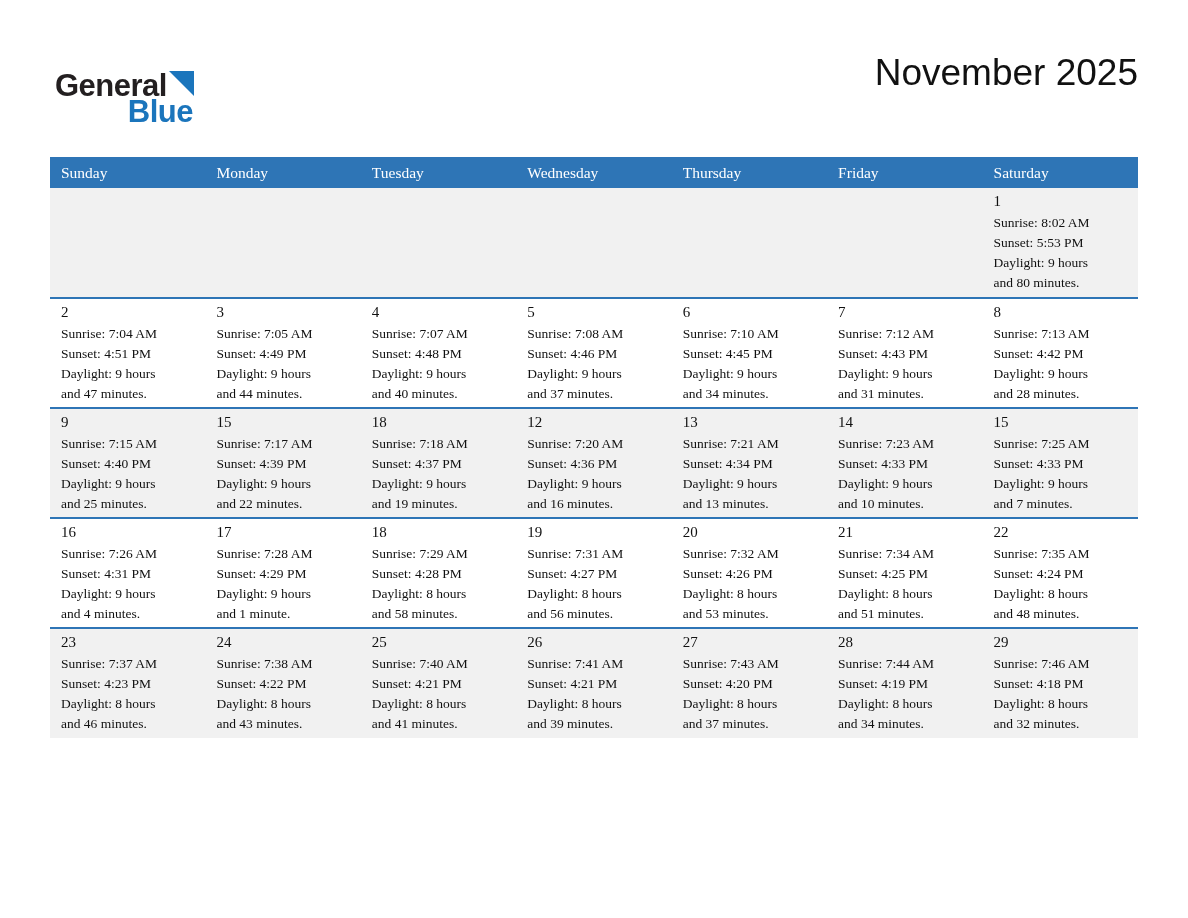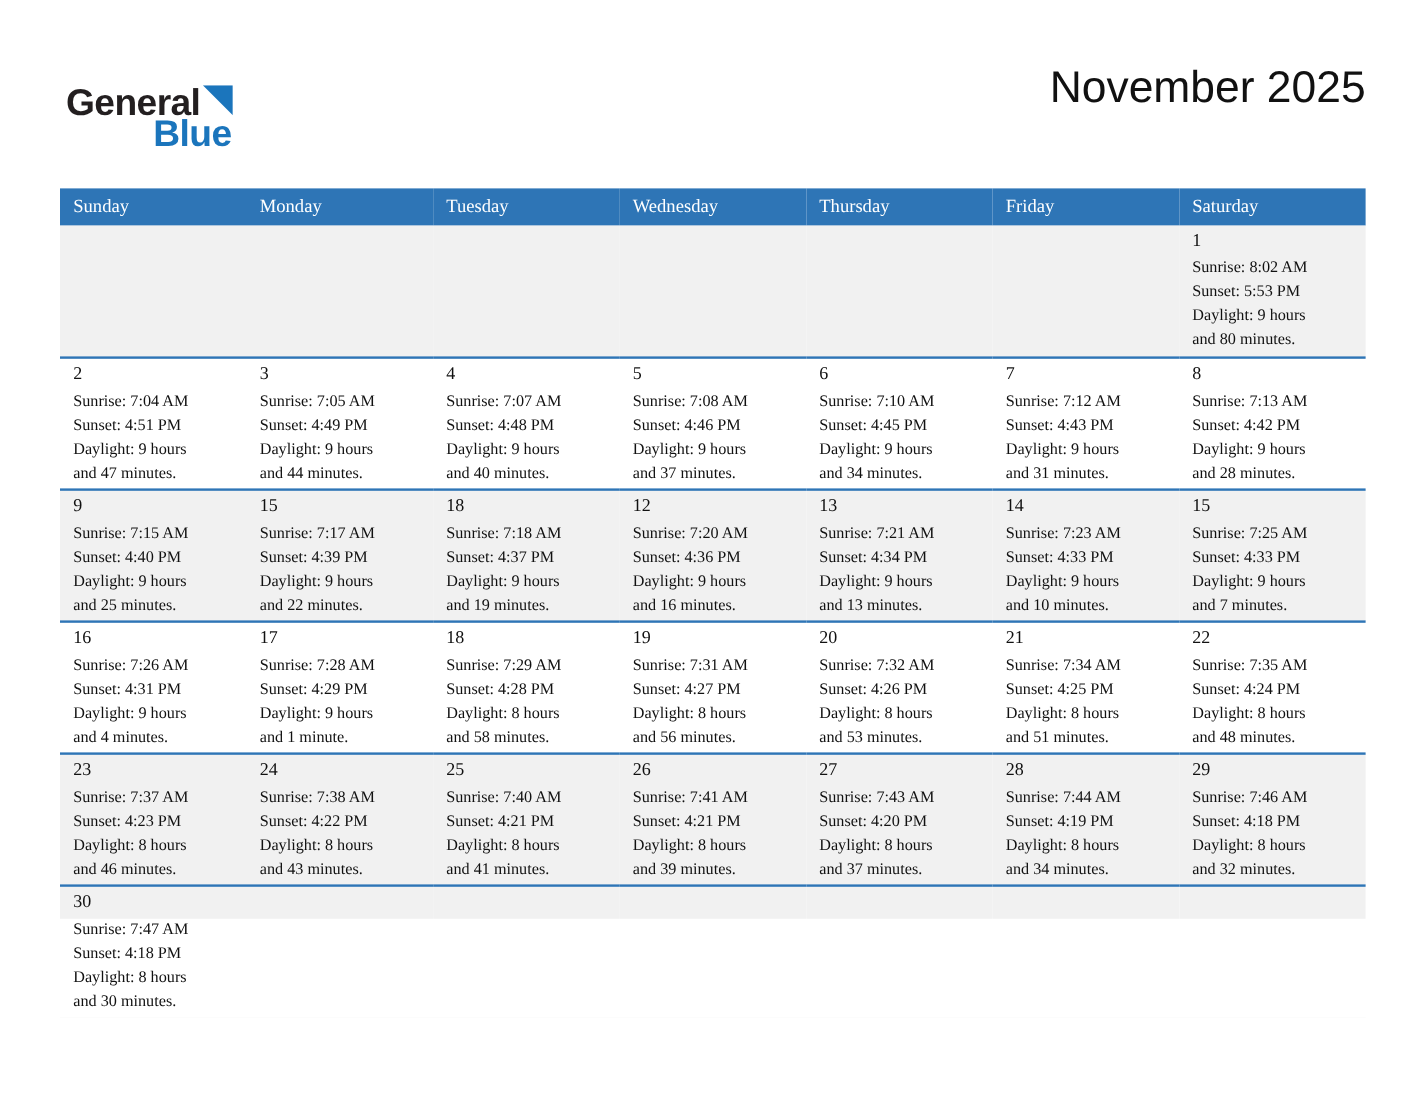--- a/index.html
+++ b/index.html
@@ -296,29 +296,14 @@
           <div class="day-line">and 34 minutes.</div>
         </td>
         <td>
           <div class="day-number">29</div>
           <div class="day-line">Sunrise: 7:46 AM</div>
           <div class="day-line">Sunset: 4:18 PM</div>
           <div class="day-line">Daylight: 8 hours</div>
           <div class="day-line">and 32 minutes.</div>
         </td>
       </tr>
-      <tr class=" band">
-        <td>
-          <div class="day-number">30</div>
-          <div class="day-line">Sunrise: 7:47 AM</div>
-          <div class="day-line">Sunset: 4:18 PM</div>
-          <div class="day-line">Daylight: 8 hours</div>
-          <div class="day-line">and 30 minutes.</div>
-        </td>
-        <td></td>
-        <td></td>
-        <td></td>
-        <td></td>
-        <td></td>
-        <td></td>
-      </tr>
     </tbody>
 </table>
 
 </body></html>

